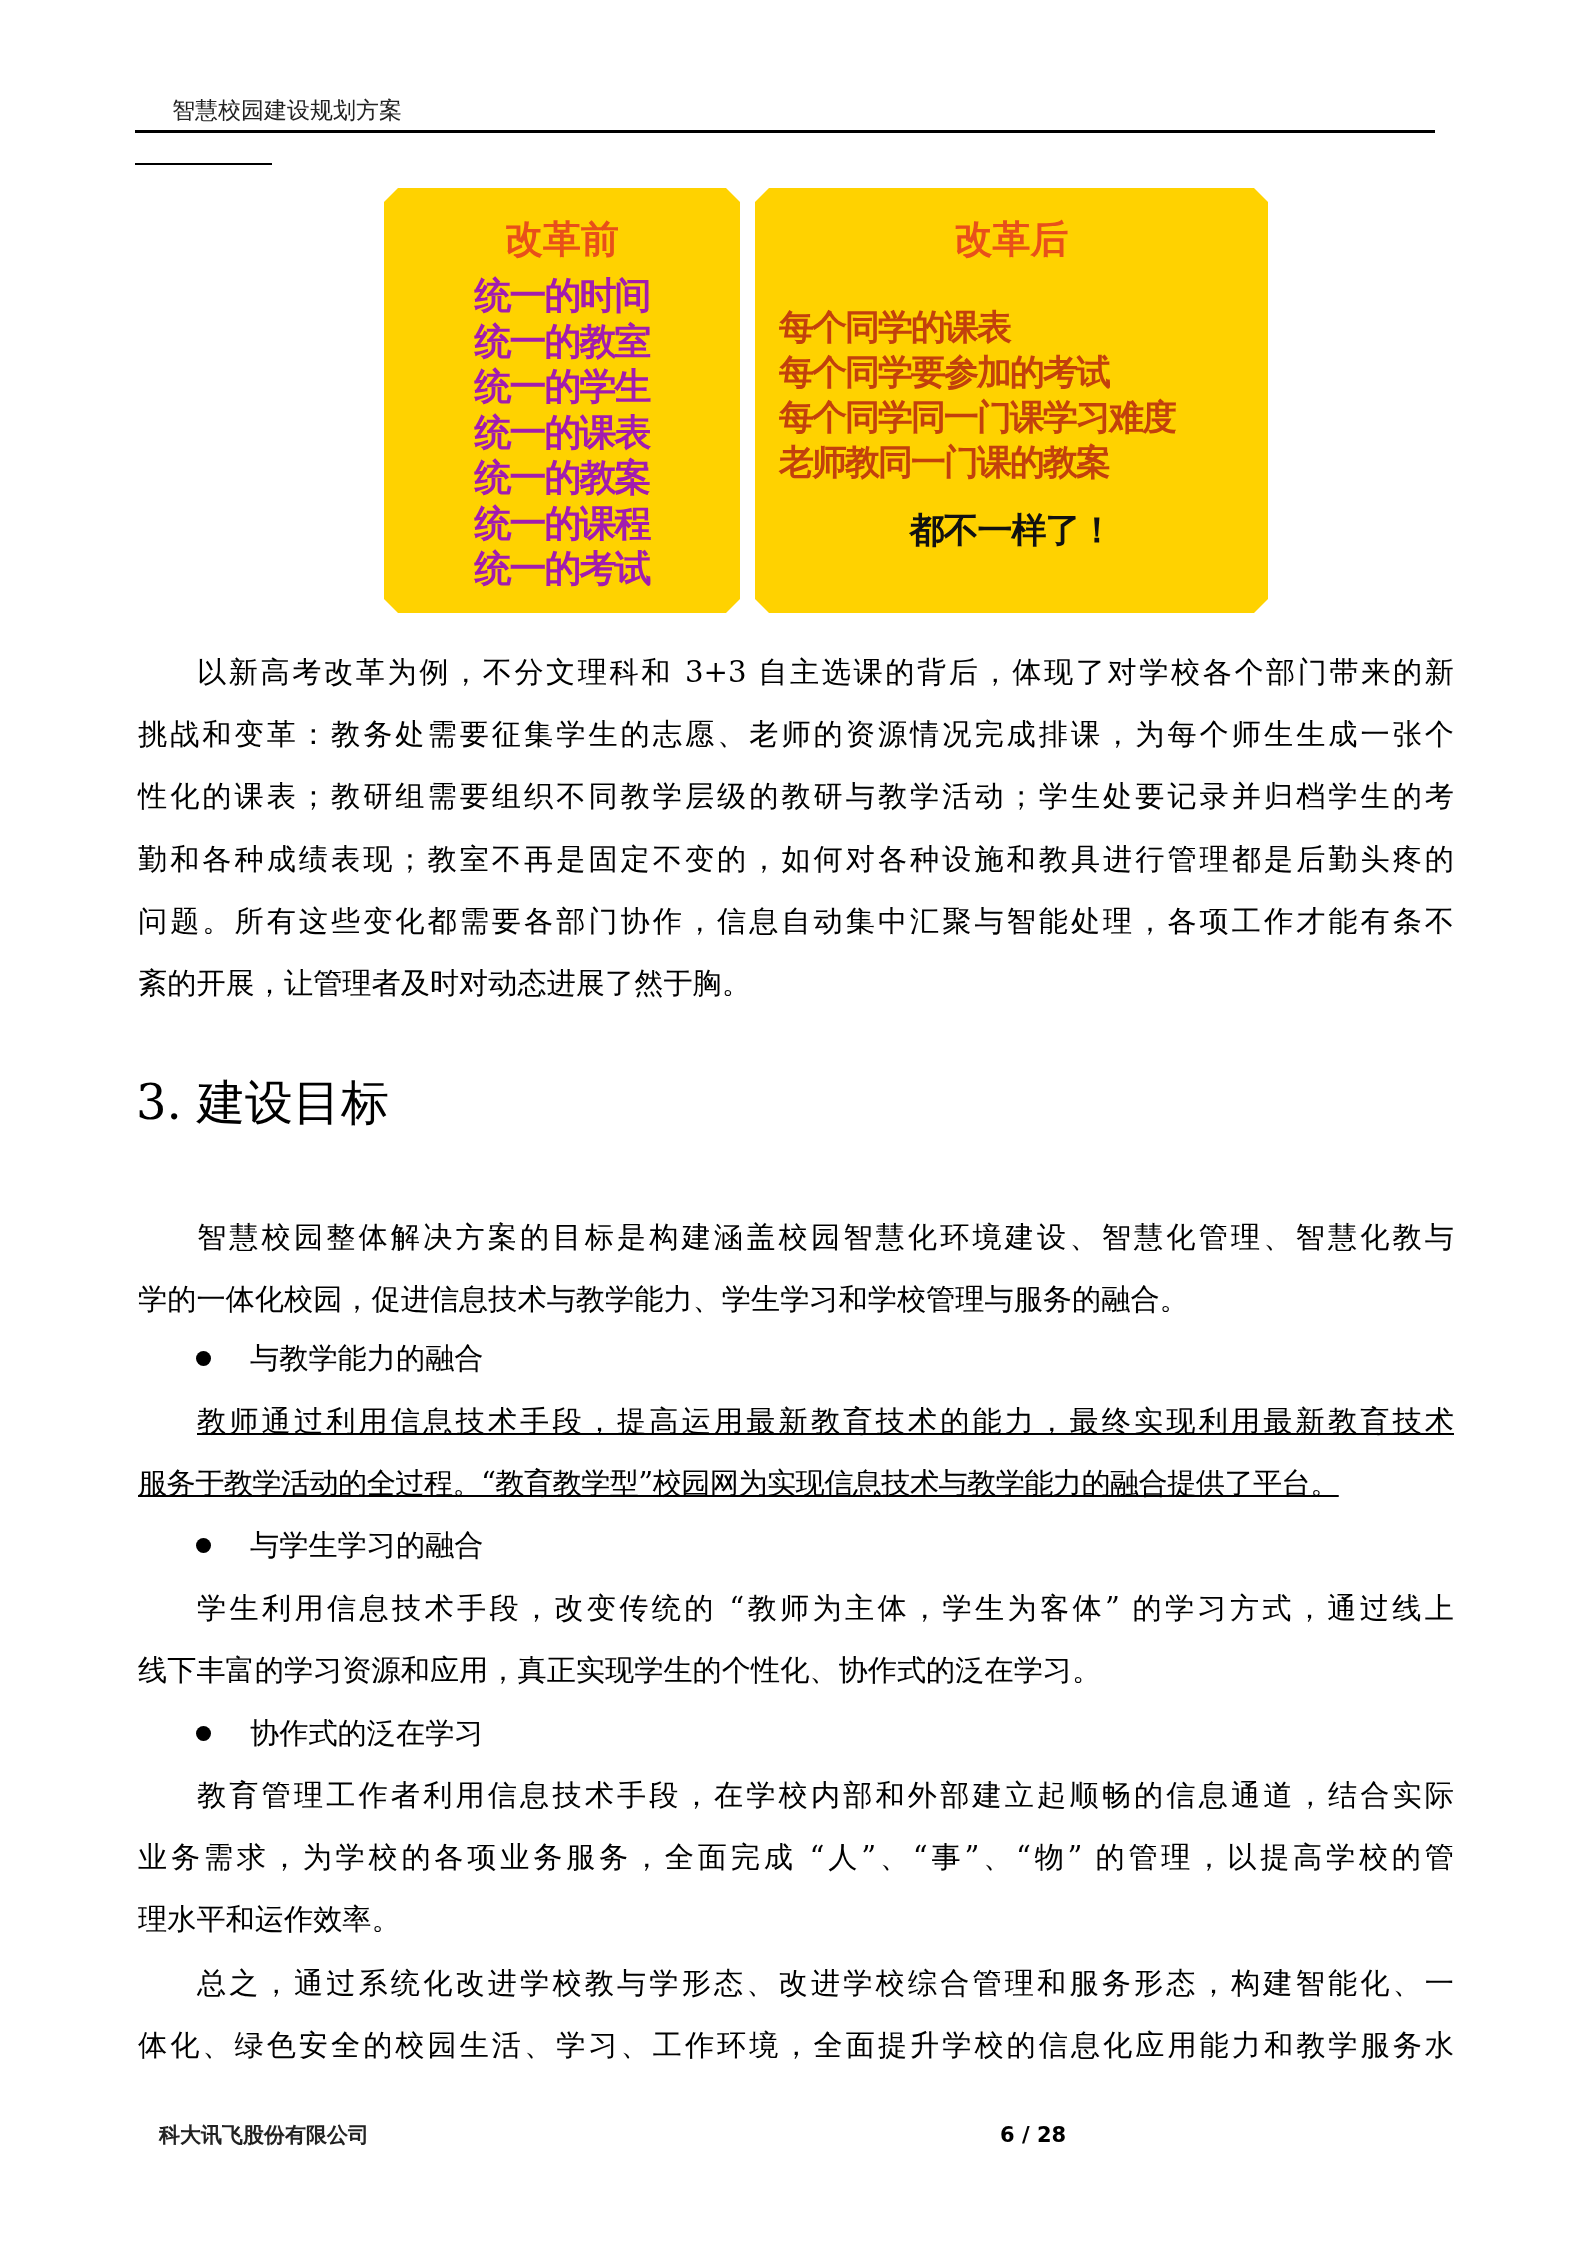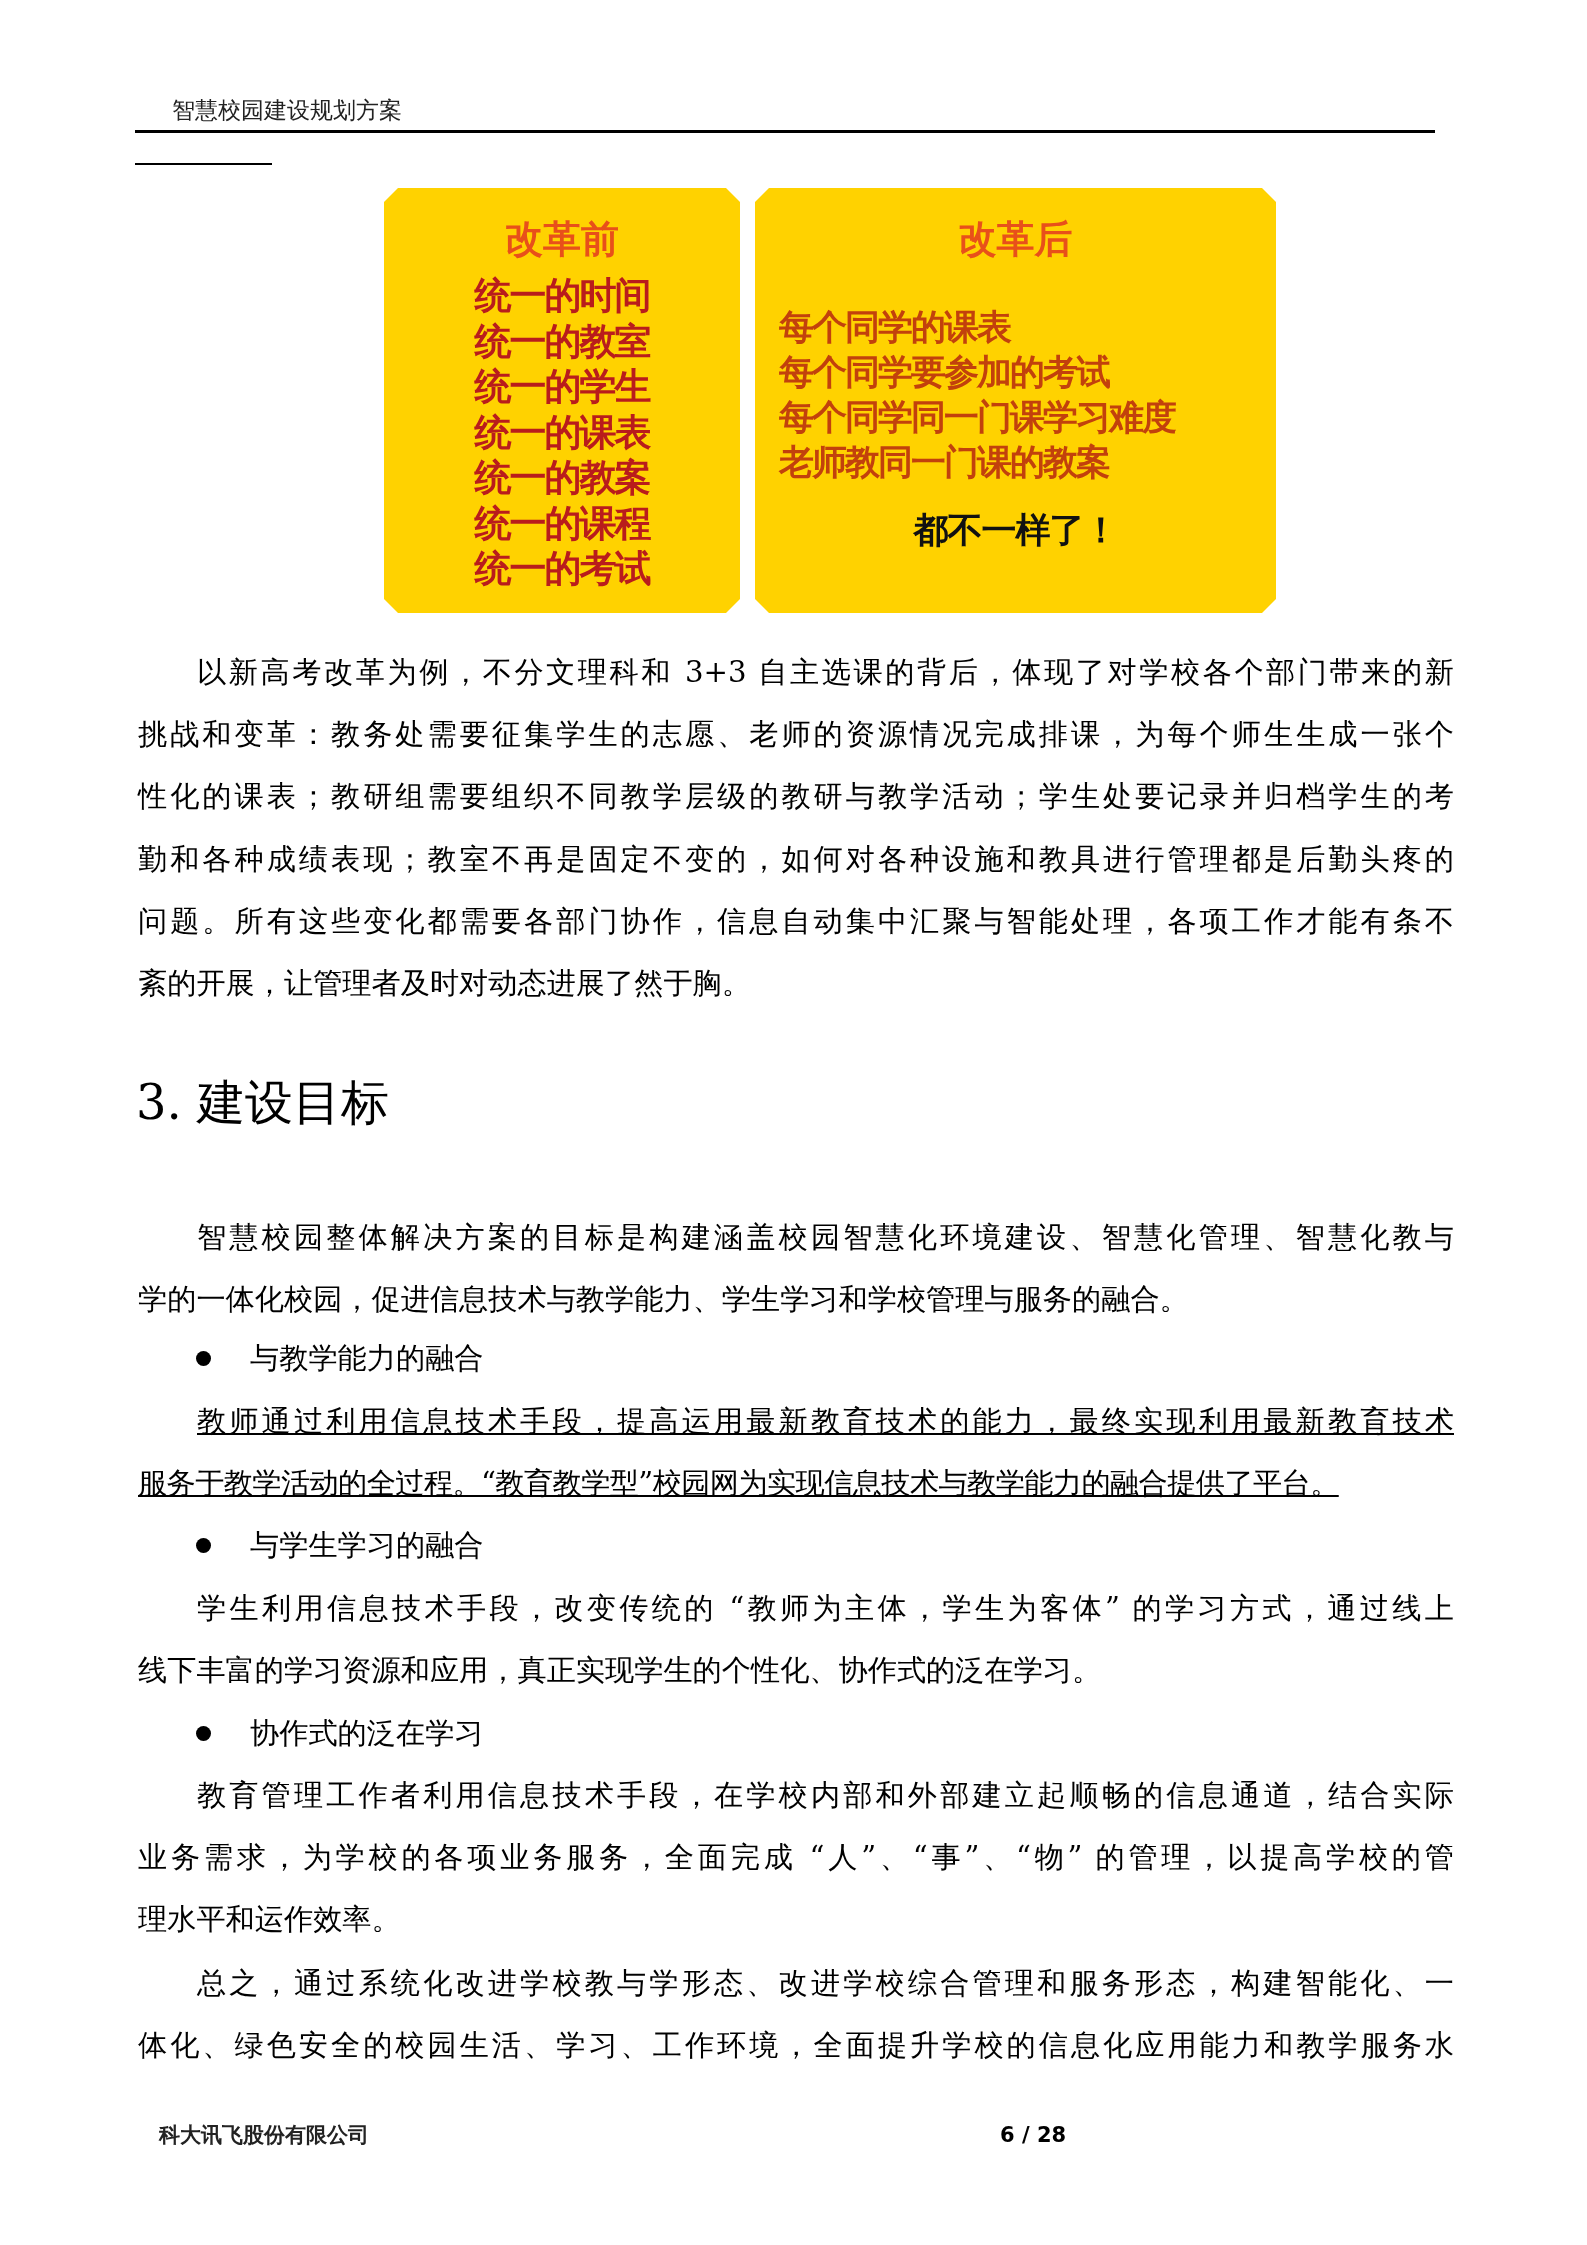--- a/index.html
+++ b/index.html
@@ -7,24 +7,24 @@
          font-family:"DejaVu Serif","Liberation Serif",serif; color:#000; }
   .page-header-title { position:absolute; left:172px; top:94px; font-size:23px; line-height:32px; color:#222; white-space:nowrap; }
   .header-rule { position:absolute; left:135px; top:130px; width:1300px; height:3px; background:#000; }
   .short-rule { position:absolute; left:135px; top:163px; width:137px; height:2px; background:#000; }
 
   .figure { position:absolute; left:384px; top:188px; width:884px; height:425px; }
   .panel { position:absolute; top:0; height:425px; background:#FFD200;
            clip-path: polygon(14px 0, calc(100% - 14px) 0, 100% 14px, 100% calc(100% - 14px), calc(100% - 14px) 100%, 14px 100%, 0 calc(100% - 14px), 0 14px);
            font-family:"DejaVu Sans","Liberation Sans",sans-serif; }
   .panel.before { left:0; width:356px; }
-  .panel.after { left:371px; width:513px;padding-left:8px; }
+  .panel.after { left:371px; width:513px; }
   .panel-title { position:absolute; left:0; right:0; text-align:center; top:28px; font-size:38px; line-height:46px; color:#E8501A; font-weight:bold; }
   .before-list { position:absolute; left:0; right:0; top:85px; text-align:center; }
-  .before-list div { font-size:37px; line-height:45.5px; color:#b91c1c; font-weight:bold; letter-spacing:-2px; }
+  .before-list div { font-size:37px; line-height:45.5px; color:#a21caf; font-weight:bold; letter-spacing:-2px; }
   .after-list { position:absolute; left:24px; top:117px; }
   .after-list div { font-size:35px; line-height:45px; color:#c2410c; font-weight:bold; letter-spacing:-2px; white-space:nowrap; }
   .after-note { position:absolute; left:0; right:0; top:320px; text-align:center; font-size:35px; line-height:45px; color:#111; font-weight:bold; letter-spacing:-1px; }
 
   .para { position:absolute; left:138px; width:1316px; font-size:29.2px; line-height:62.2px; text-align:justify; text-align-last:left; }
   .para .ln { display:block; white-space:nowrap; height:62.2px; text-align:justify; text-align-last:justify; }
   .para .ln.last { text-align-last:left; }
   .para .ln.indent { padding-left:59px; }
 
   .section-heading { position:absolute; left:136px; top:1072px; font-size:48px; line-height:60px; white-space:nowrap; }

